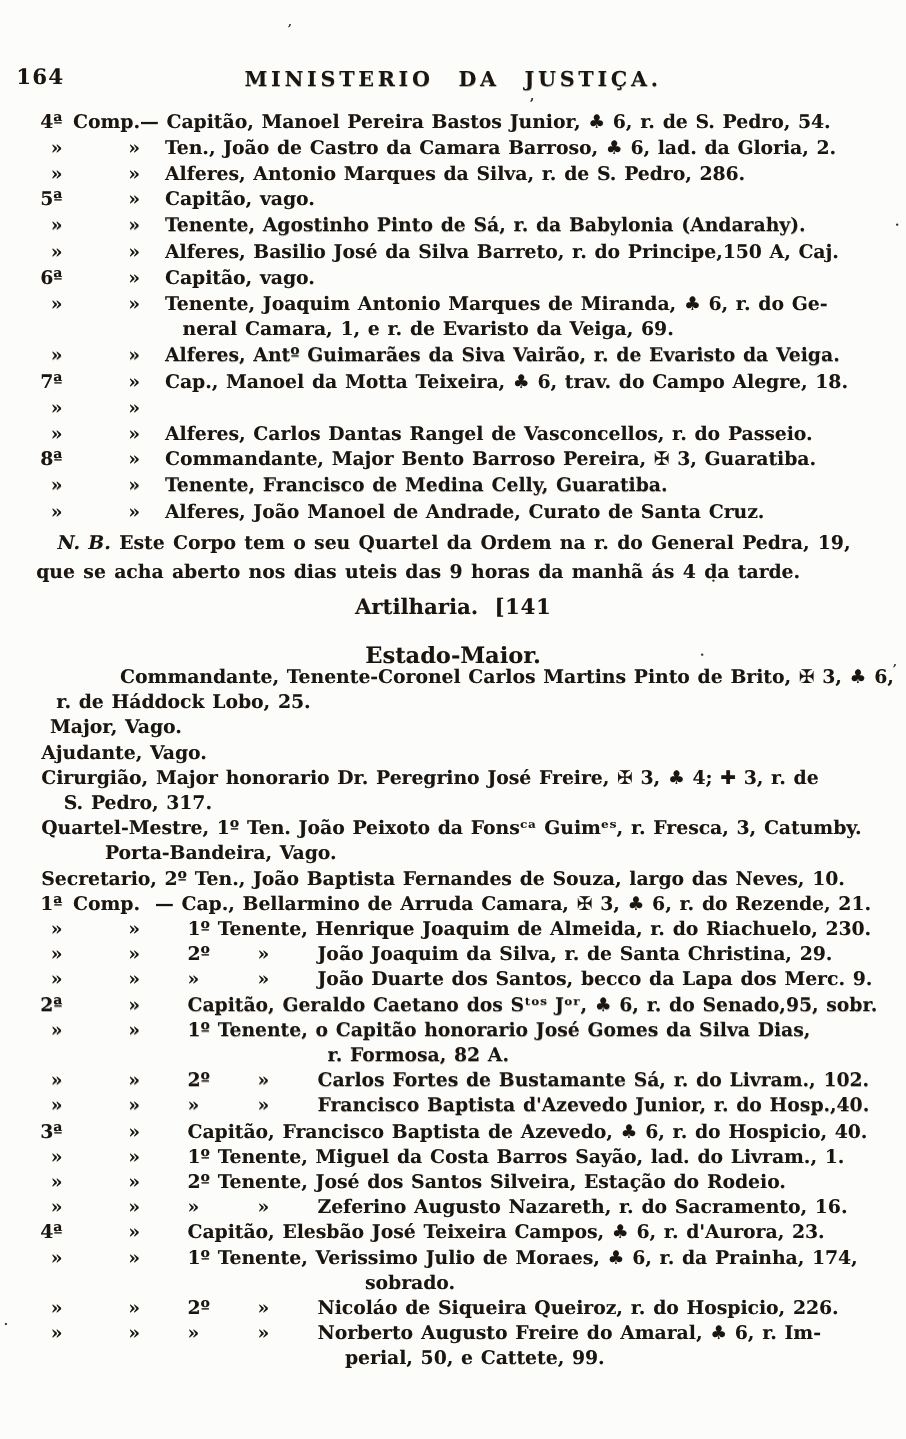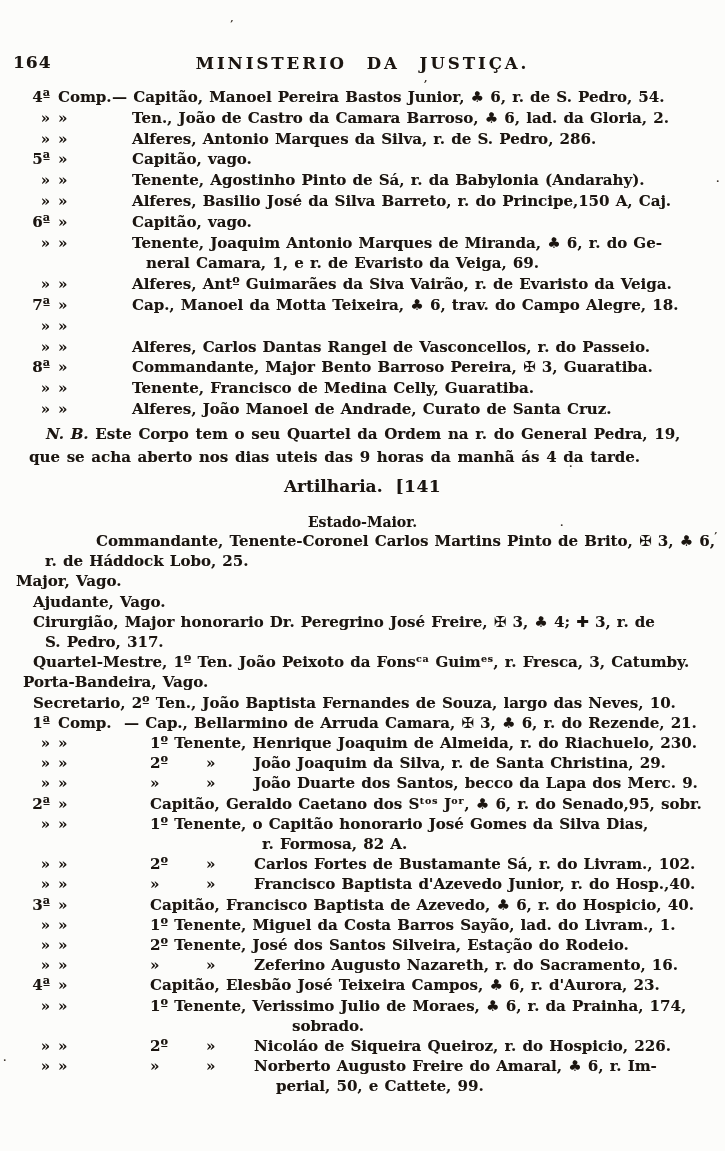--- a/index.html
+++ b/index.html
@@ -10,32 +10,32 @@
     font-weight:700;color:#1b1510;
     text-shadow:0.2px 0.2px 0 rgba(30,24,18,0.35);
   }
   #pagenum{position:absolute;left:13px;top:52px;font-size:17px;letter-spacing:1px;}
   #title{position:absolute;left:0;right:0;top:54px;text-align:center;
          font-size:16.5px;letter-spacing:3px;word-spacing:11px;}
   .row{display:flex;align-items:baseline;white-space:nowrap;
        font-size:15px;line-height:20.8px;word-spacing:1px;}
   #roster .row{line-height:20.2px;}
   .c1{flex:0 0 50px;text-align:right;padding-left:6px;box-sizing:border-box;}
-  .c2{flex:0 0 62px;text-align:left;padding-left:8px;box-sizing:border-box;}
+  .c2{flex:0 0 62px;text-align:right;padding-left:8px;box-sizing:border-box;}
   .bwrap{flex:1 1 auto;min-width:0;}
   .m1{display:inline-block;width:56px;}
   .m2{display:inline-block;width:48px;}
   #corpo{position:absolute;top:87px;left:0;right:10px;}
   #nb{position:absolute;top:423px;left:0;right:14px;font-size:15px;line-height:23px;word-spacing:1.5px;}
   #nb .l1{padding-left:46px;}
   #nb .l2{padding-left:29px;}
   .nb-label{font-style:italic;}
   #art-head{position:absolute;top:476px;left:0;right:0;text-align:center;font-size:17px;}
   #art-head .sig{margin-left:13px;letter-spacing:0.5px;}
-  #em-head{position:absolute;top:514px;left:0;right:0;text-align:center;font-size:14px;}
+  #em-head{position:absolute;top:514px;left:0;right:0;text-align:center;font-size:18px;}
   #roster{position:absolute;top:531px;left:0;right:10px;}
   .speck{position:absolute;font-size:10px;color:#332a22;text-shadow:none;}
 </style>
 </head>
 <body>
 
 <div id="pagenum">164</div>
 <div id="title">MINISTERIO DA JUSTIÇA.</div>
 
 <div id="corpo">
@@ -130,36 +130,36 @@
 <div id="em-head">Estado-Maior.</div>
 
 <div id="roster">
     <div class="row">
       <span class="bwrap" style="padding-left: 33px; text-align: right;"><span>Commandante, Tenente-Coronel Carlos Martins Pinto de Brito, ✠ 3, ♣ 6,</span></span>
     </div>
     <div class="row">
       <span class="bwrap" style="padding-left: 45px;"><span>r. de Háddock Lobo, 25.</span></span>
     </div>
     <div class="row">
-      <span class="bwrap" style="padding-left: 16px;"><span>Major, Vago.</span></span>
+      <span class="bwrap" style="padding-left: 40px;"><span>Major, Vago.</span></span>
     </div>
     <div class="row">
       <span class="bwrap" style="padding-left: 33px;"><span>Ajudante, Vago.</span></span>
     </div>
     <div class="row">
       <span class="bwrap" style="padding-left: 33px;"><span>Cirurgião, Major honorario Dr. Peregrino José Freire, ✠ 3, ♣ 4; ✚ 3, r. de</span></span>
     </div>
     <div class="row">
-      <span class="bwrap" style="padding-left: 45px;"><span>S. Pedro, 317.</span></span>
+      <span class="bwrap" style="padding-left: 27px; margin-left: 24px;"><span>S. Pedro, 317.</span></span>
     </div>
     <div class="row">
       <span class="bwrap" style="padding-left: 33px;"><span>Quartel-Mestre, 1º Ten. João Peixoto da Fonsᶜᵃ Guimᵉˢ, r. Fresca, 3, Catumby.</span></span>
     </div>
     <div class="row">
-      <span class="bwrap" style="padding-left: 23px;"><span>Porta-Bandeira, Vago.</span></span>
+      <span class="bwrap" style="padding-left: 44px; margin-left: 40px;"><span>Porta-Bandeira, Vago.</span></span>
     </div>
     <div class="row">
       <span class="bwrap" style="padding-left: 33px;"><span>Secretario, 2º Ten., João Baptista Fernandes de Souza, largo das Neves, 10.</span></span>
     </div>
     <div class="row">
       <span class="c1">1ª</span>
       <span class="c2">Comp.</span>
       <span class="bwrap" style="padding-left: 12px;"><span>— Cap., Bellarmino de Arruda Camara, ✠ 3, ♣ 6, r. do Rezende, 21.</span></span>
     </div>
     <div class="row">

